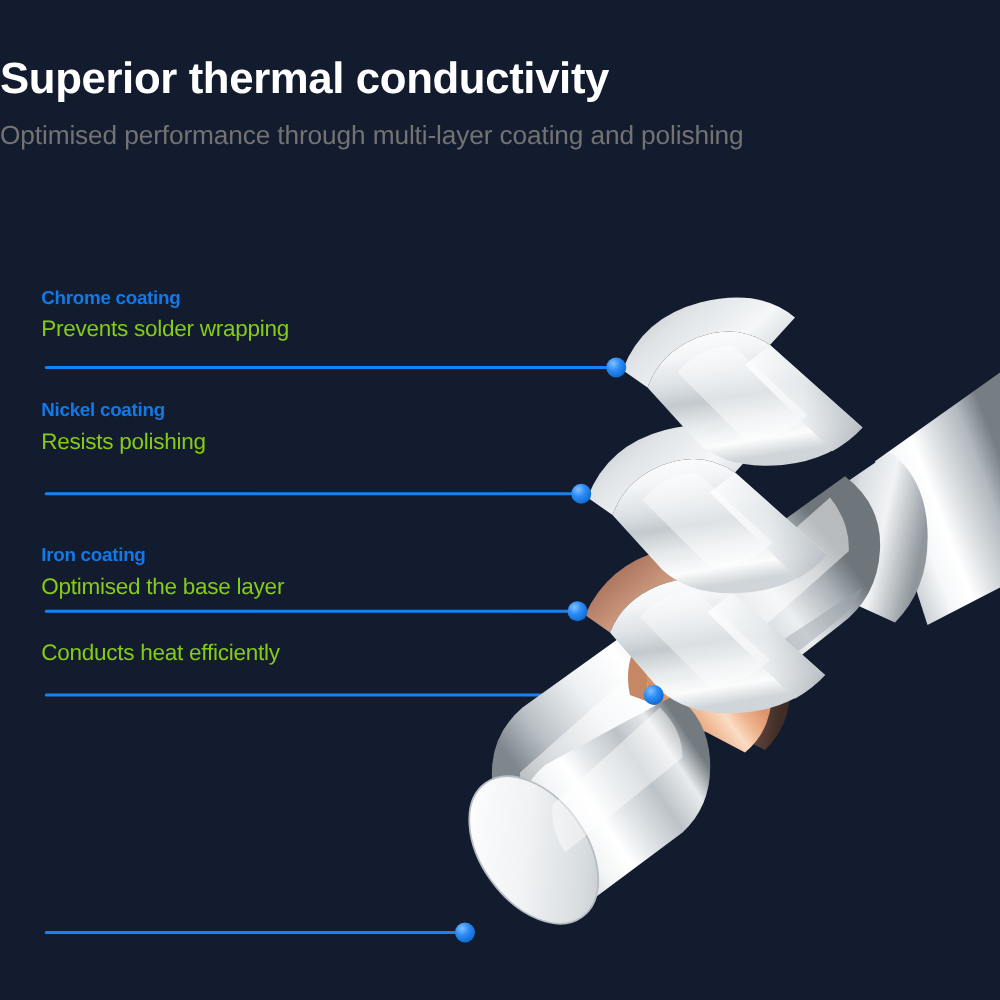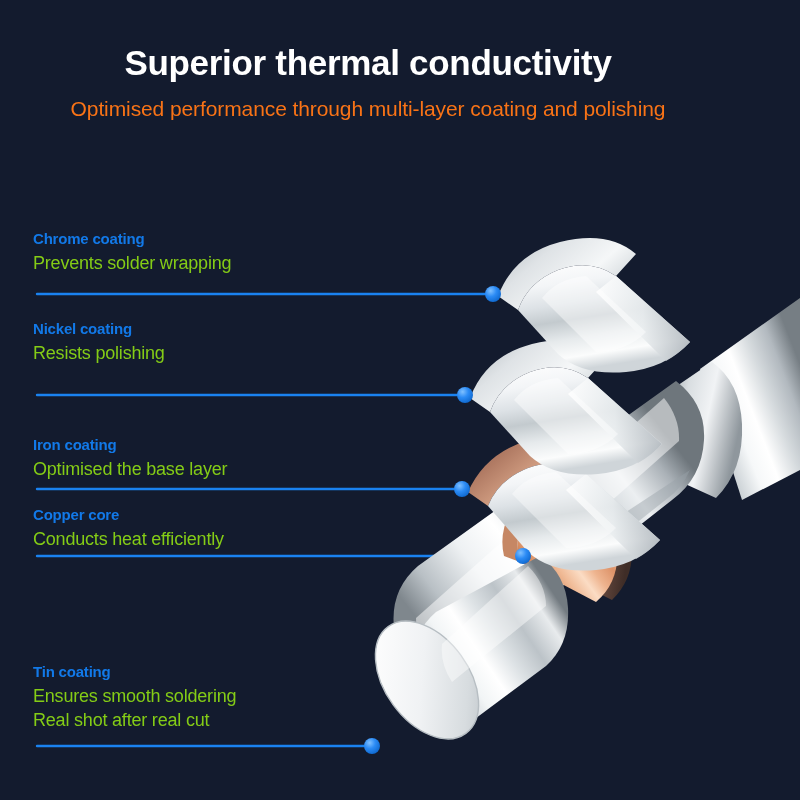--- a/index.html
+++ b/index.html
@@ -15,37 +15,36 @@
     overflow: hidden;
     font-family: "Liberation Sans", sans-serif;
     -webkit-font-smoothing: antialiased;
   }
 
   
   .header {
     position: absolute;
     top: 0; left: 0;
     width: 736px;
-    text-align: center;
     padding-top: 44px;
   }
   .title {
     margin: 0;
     font-size: 35px;
     font-weight: bold;
     color: #ffffff;
     letter-spacing: -0.3px;
     line-height: 1.1;
   }
   .subtitle {
     margin: 0;
     padding-top: 14px;
     font-size: 21px;
     font-weight: normal;
-    color: #f97316;
+    color: #737373;
     letter-spacing: -0.1px;
   }
 
   
   .artwork {
     position: absolute;
     top: 0; left: 0;
     width: 800px;
     height: 800px;
   }
@@ -291,23 +290,17 @@
     <p class="callout-heading">Nickel coating</p>
     <p class="callout-desc">Resists polishing</p>
   </div>
 
   <div class="callout c-iron">
     <p class="callout-heading">Iron coating</p>
     <p class="callout-desc">Optimised the base layer</p>
   </div>
 
   <div class="callout c-copper">
-    <p class="callout-heading">Copper core</p>
     <p class="callout-desc">Conducts heat efficiently</p>
   </div>
 
-  <div class="callout c-tin">
-    <p class="callout-heading">Tin coating</p>
-    <p class="callout-desc">Ensures smooth soldering</p>
-    <p class="callout-desc" style="padding-top:0">Real shot after real cut</p>
-  </div>
 
 </div>
 
 </body></html>

